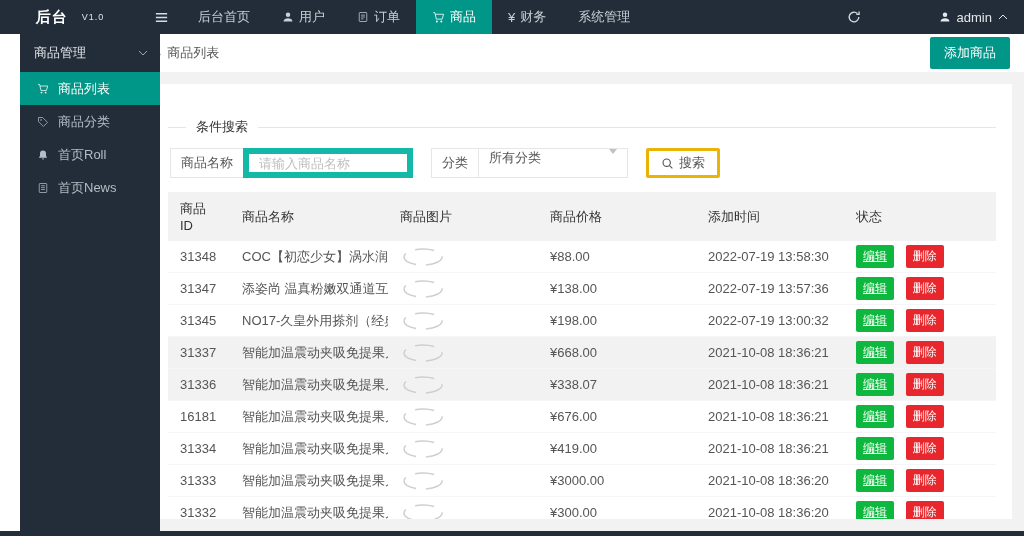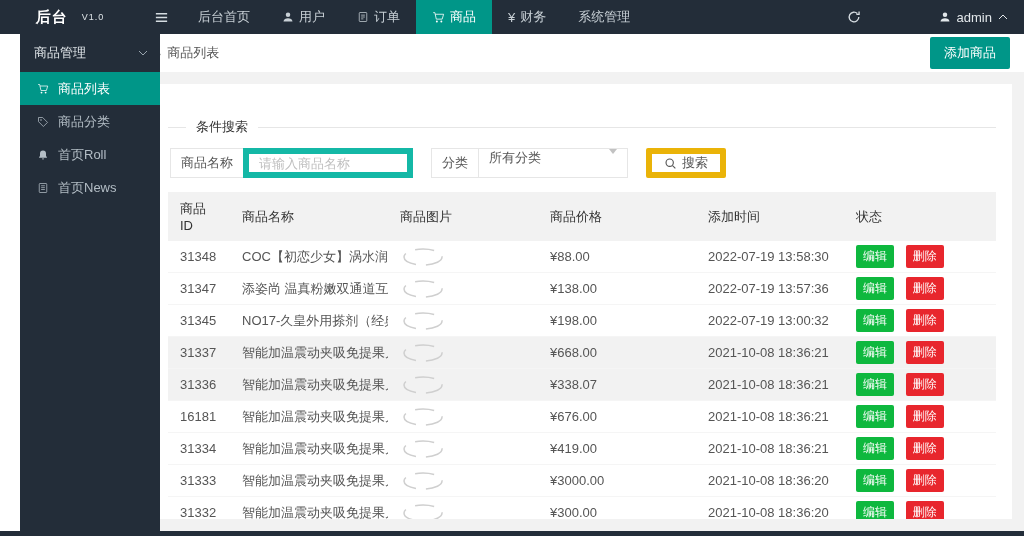--- a/index.html
+++ b/index.html
@@ -53,37 +53,37 @@
     color:#555; background:#fff; white-space:nowrap; }
   .fld-input { border:6px solid #14b8a6; height:30px; width:170px; padding:0 10px;
     margin-left:-1px; font-size:13px; color:#333; outline:none; font-family:inherit; }
   .fld-input::placeholder { color:#bfbfbf; }
   .gap { width:18px; }
   .fld-select { border:1px solid #e6e6e6; height:30px; width:150px; margin-left:-1px;
     display:flex; align-items:flex-start; padding:0 10px; color:#555; cursor:pointer; background:#fff; }
   .fld-select .caret { margin-left:auto; width:0; height:0; border-left:4px solid transparent;
     border-right:4px solid transparent; border-top:5px solid #c2c2c2; }
   .btn-search { margin-left:18px; display:flex; align-items:center; gap:5px; height:30px;
-    padding:0 12px; background:#fff; border:6px solid #eab308; border-radius:2px; color:#555;
+    padding:0 12px; background:#fff; border:3px solid #eab308; border-radius:2px; color:#555;
     font-size:13px; cursor:pointer; font-family:inherit; }
 
   
   table.goods { width:100%; border-collapse:collapse; font-size:13px; }
   table.goods th { background:#f2f2f2; text-align:left; font-weight:normal; color:#333;
     padding:8px 12px; }
   table.goods td { padding:4px 12px; color:#555; border-bottom:1px solid #f5f5f5;
     white-space:nowrap; overflow:hidden; height:26px; }
   table.goods tr.striped td { background:#f2f2f2; }
   th.c-id,td.c-id { width:62px; }
   th.c-name,td.c-name { width:158px; max-width:158px; text-overflow:clip; }
   th.c-img,td.c-img { width:150px; }
   th.c-price,td.c-price { width:158px; }
   th.c-time,td.c-time { width:148px; }
   .btn-edit { background:var(--edit,#0eb83e); color:#fff; border:none; font-size:12px;
-    padding:3px 7px; border-radius:2px; margin-right:8px; cursor:pointer; font-family:inherit; }
+    padding:3px 7px; border-radius:2px; margin-right:8px; cursor:pointer; font-family:inherit;text-decoration:underline; }
   .btn-del { background:var(--danger,#e8262d); color:#fff; border:none; font-size:12px;
     padding:3px 7px; border-radius:2px; cursor:pointer; font-family:inherit; }
   .img-ph { display:block; }
 
   .bottom-strip { position:absolute; left:0; right:0; bottom:0; height:5px;
     background:var(--dark,#232d39); }
 
   svg { display:block; }
 </style>
 </head>

